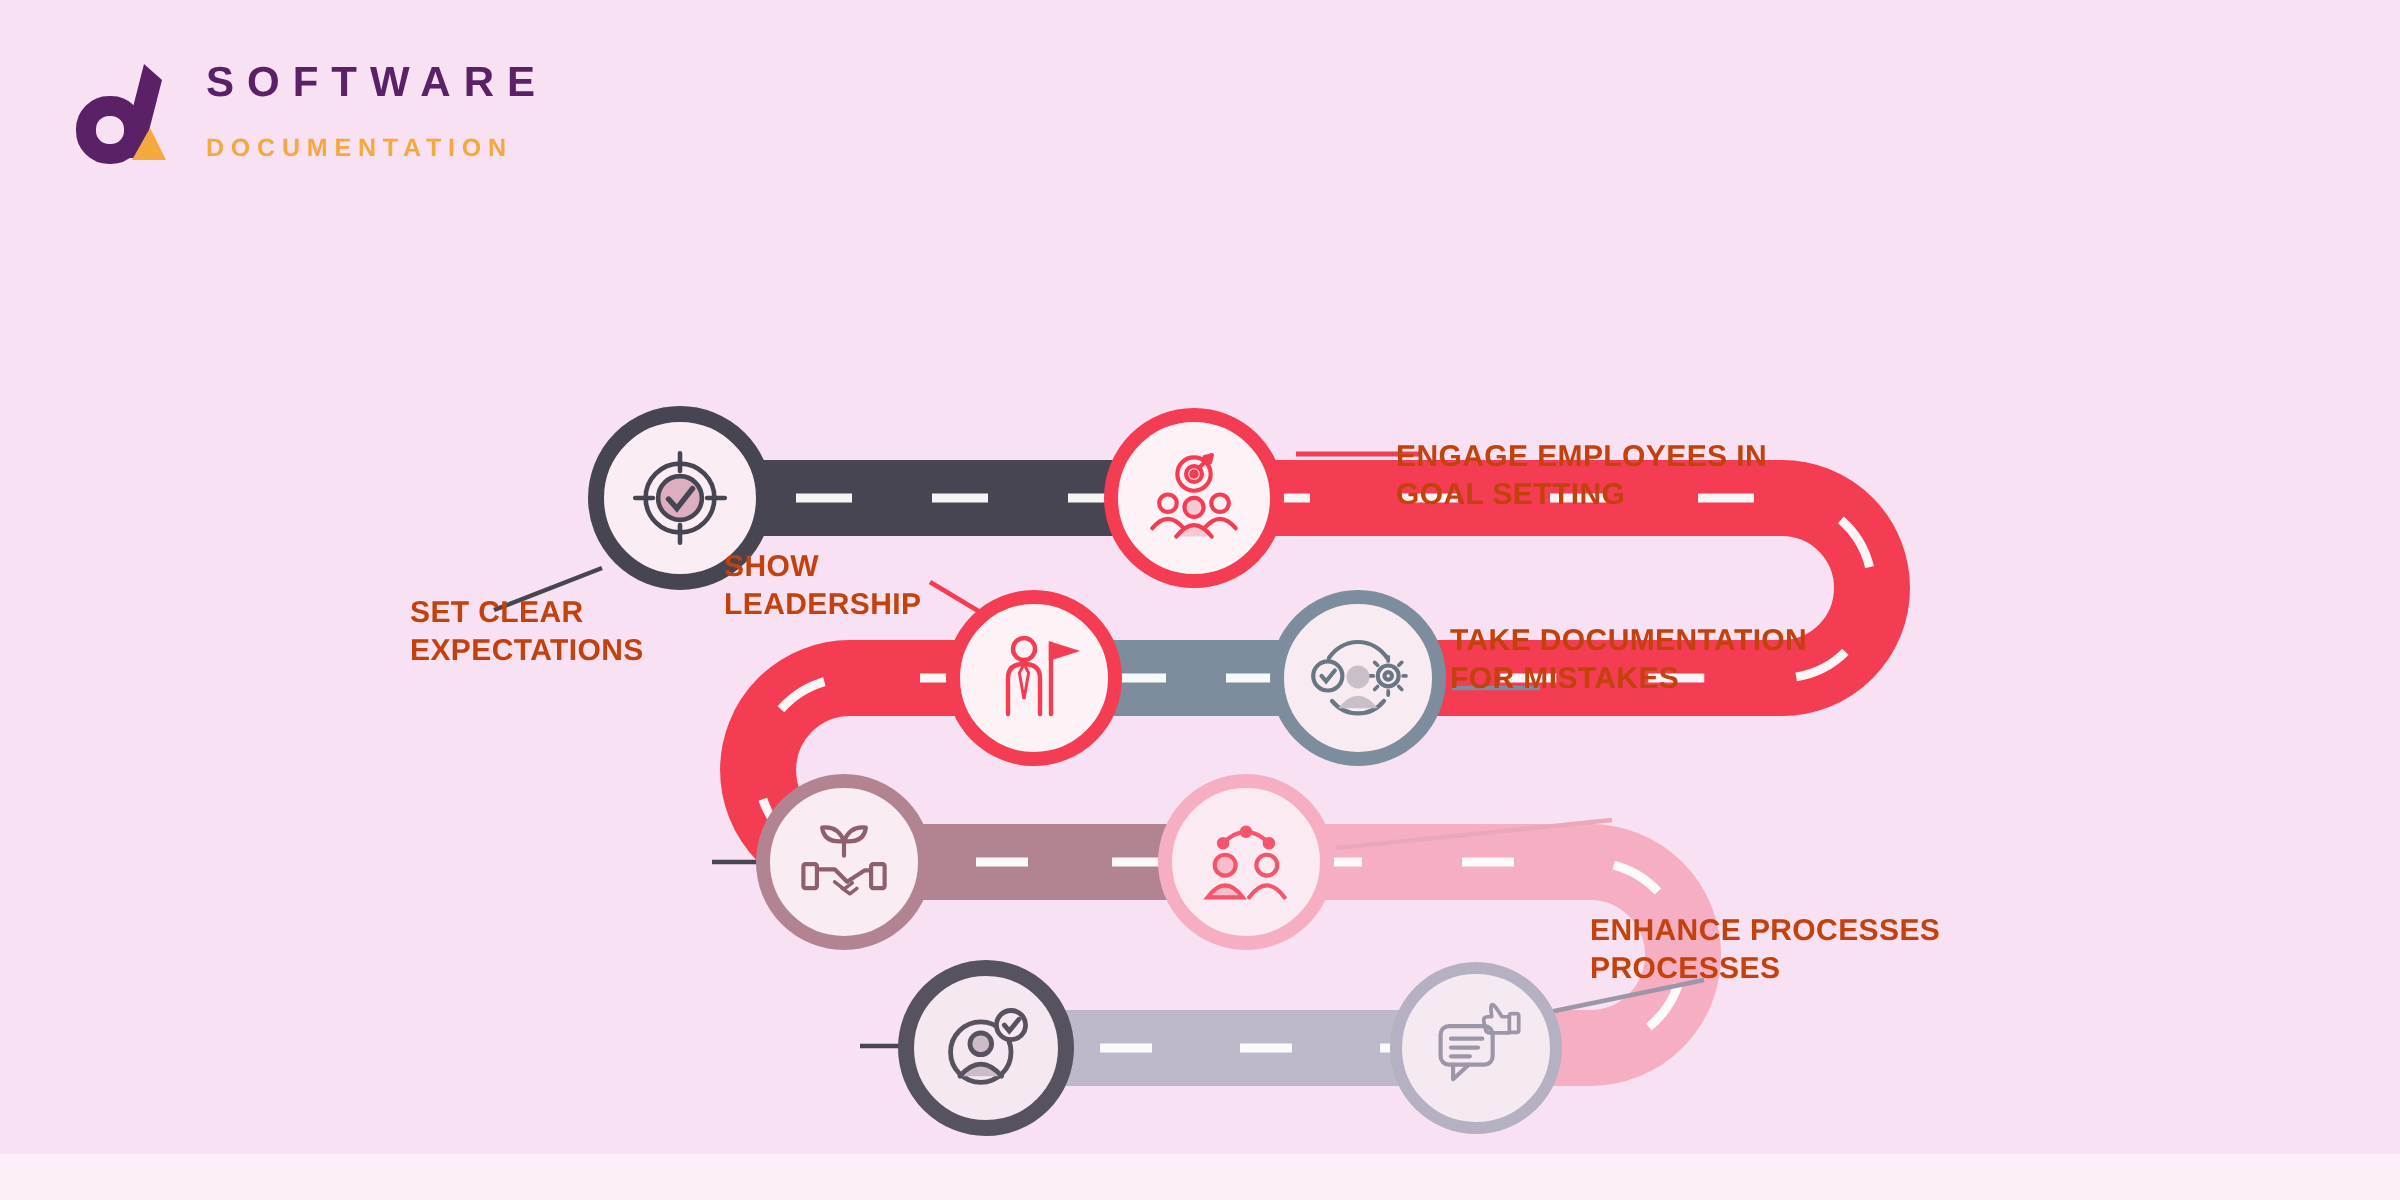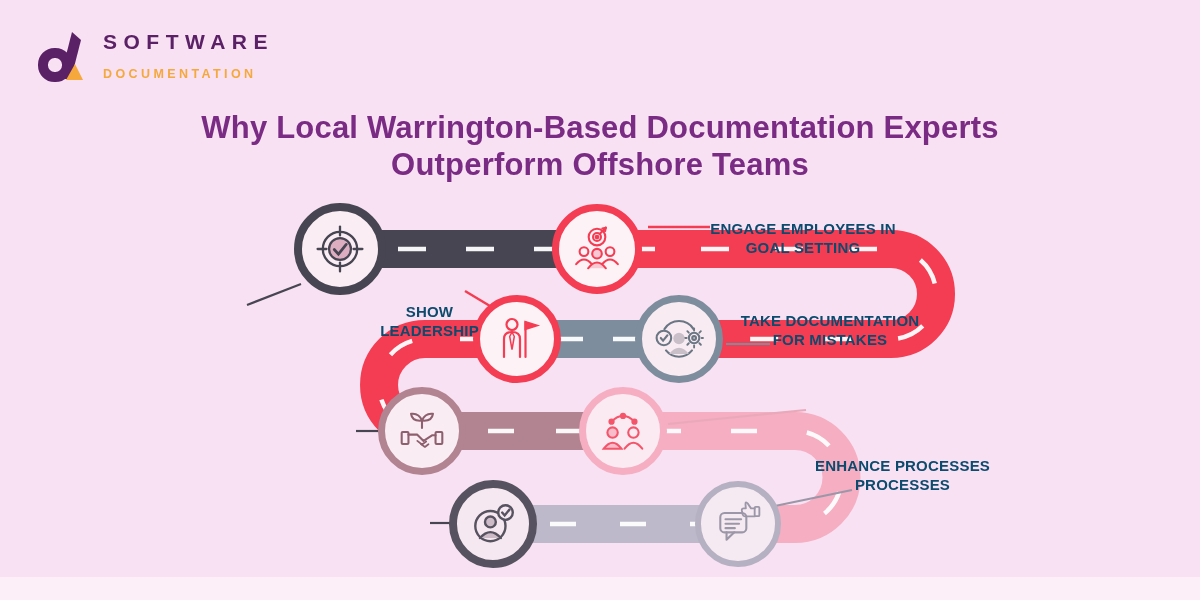--- a/index.html
+++ b/index.html
@@ -22,43 +22,41 @@
     letter-spacing:0.2px;white-space:pre-line;
   }
   
   .roads{position:absolute;left:0;top:0;}
   .circle{
     position:absolute;border-radius:50%;background:#FAEDF4;
     box-sizing:border-box;display:flex;align-items:center;justify-content:center;
   }
   .step-label{
     position:absolute;font-size:15px;line-height:19px;font-weight:700;
-    color:#0c4a6e;text-align:center;white-space:pre-line;letter-spacing:0.2px;
+    color:#c2410c;text-align:left;white-space:pre-line;letter-spacing:0.2px;
   }
 </style>
 </head>
 <body>
 
 <div id="stage">
   <div class="bottom-strip"></div>
 
   <div class="logo">
     <svg width="54" height="56" viewBox="0 0 52 56">
       <rect x="6" y="26" width="24" height="24" rx="11.5" fill="none" stroke="#5B2167" stroke-width="10"></rect>
       <polygon points="23,52 35,5 44,13 34,52" fill="#5B2167"></polygon>
       <polygon points="29,53 46,53 38,37" fill="#F5A83C"></polygon>
     </svg>
     <div class="logo-words">
       <span class="logo-word1">SOFTWARE</span>
       <span class="logo-word2">DOCUMENTATION</span>
     </div>
   </div>
 
-  <div class="title">Why Local Warrington-Based Documentation Experts
-Outperform Offshore Teams</div>
 
   <svg class="roads" width="1200" height="600" viewBox="0 0 1200 600">
 
     <path d="M330 249 H600" stroke="#474552" stroke-width="38" fill="none"></path>
     <path d="M505 339 H682" stroke="#7D8D9D" stroke-width="38" fill="none"></path>
     <path d="M420 431 H625" stroke="#B28391" stroke-width="38" fill="none"></path>
     <path d="M480 524 H740" stroke="#BDB9CA" stroke-width="38" fill="none"></path>
 
     <path d="M597 249 H891 A45 45 0 0 1 891 339 H676" stroke="#F43C52" stroke-width="38" fill="none"></path>
     <path d="M520 339 H425 A46 46 0 0 0 425 431 H420" stroke="#F43C52" stroke-width="38" fill="none"></path>
@@ -90,20 +88,22 @@
         <circle cx="24" cy="24" r="16.5"></circle>
         <circle cx="24" cy="24" r="10.5" fill="#DCAEC0"></circle>
         <line x1="24" y1="2.5" x2="24" y2="11"></line>
         <line x1="24" y1="37" x2="24" y2="45.5"></line>
         <line x1="2.5" y1="24" x2="11" y2="24"></line>
         <line x1="37" y1="24" x2="45.5" y2="24"></line>
         <path d="M18.5 24.5 L22.5 29 L30 19.5" stroke-width="2.6"></path>
       </g>
     </svg>
   </div>
+  <div class="step-label" style="left:205px;top:297px;width:175px;">SET CLEAR
+EXPECTATIONS</div>
 
   <div class="circle" style="left:552px;top:204px;width:90px;height:90px;border:7px solid #F43C52;background:#FDF2F6;">
     <svg width="50" height="50" viewBox="0 0 48 48">
       <g stroke="#F43C52" stroke-width="2" fill="none" stroke-linecap="round">
         <circle cx="24" cy="12.5" r="8"></circle>
         <circle cx="24" cy="12.5" r="3.8"></circle>
         <circle cx="24" cy="12.5" r="1.3" fill="#F43C52"></circle>
         <line x1="26.5" y1="9.5" x2="32.5" y2="3.5"></line>
         <path d="M32.5 3.5 l-0.8 3.4 M32.5 3.5 l-3.4 0.8"></path>
         <circle cx="11.5" cy="26.5" r="4.2"></circle>
@@ -122,21 +122,21 @@
     <svg width="48" height="48" viewBox="0 0 48 48">
       <g stroke="#F43C52" stroke-width="2.2" fill="none" stroke-linecap="round">
         <circle cx="19" cy="9.5" r="5.5"></circle>
         <path d="M11 42 V24 q0 -7 8 -7 q8 0 8 7 v18"></path>
         <path d="M19 17 l2.3 4.5 l-2.3 13 l-2.3 -13 z" stroke-width="1.5"></path>
         <line x1="32.5" y1="7" x2="32.5" y2="42"></line>
         <path d="M32.5 7 l11 3.5 l-11 3.5 z" fill="#F43C52"></path>
       </g>
     </svg>
   </div>
-  <div class="step-label" style="left:362px;top:274px;width:135px;margin-top:28px;">SHOW
+  <div class="step-label" style="left:362px;top:274px;width:135px;">SHOW
 LEADERSHIP</div>
 
   <div class="circle" style="left:635px;top:295px;width:88px;height:88px;border:7px solid #7D8D9D;background:#F8ECF2;">
     <svg width="50" height="50" viewBox="0 0 48 48">
       <g stroke="#6A7684" stroke-width="2" fill="none" stroke-linecap="round">
         <path d="M10 14.5 a16.5 16.5 0 0 1 28 0"></path>
         <path d="M11.5 35 a16 16 0 0 0 25 0"></path>
         <circle cx="9.5" cy="23" r="7" fill="#F8ECF2"></circle>
         <path d="M6.5 23 l2.2 2.6 l4.2 -5.2"></path>
         <circle cx="38.5" cy="23" r="5"></circle>

